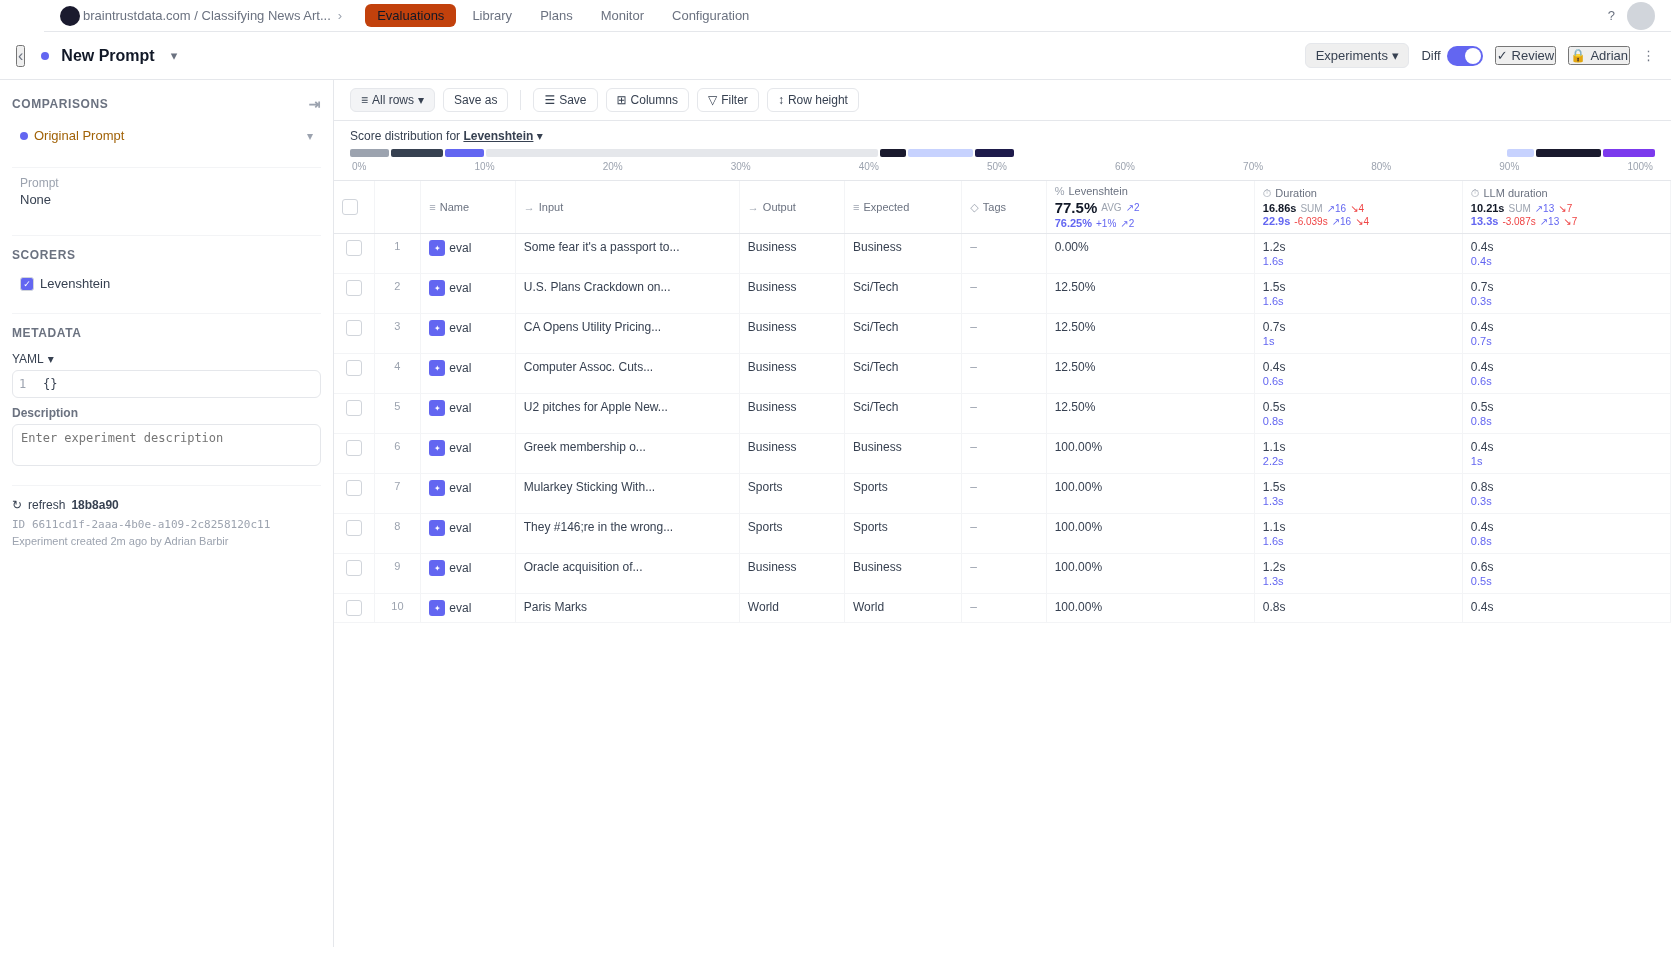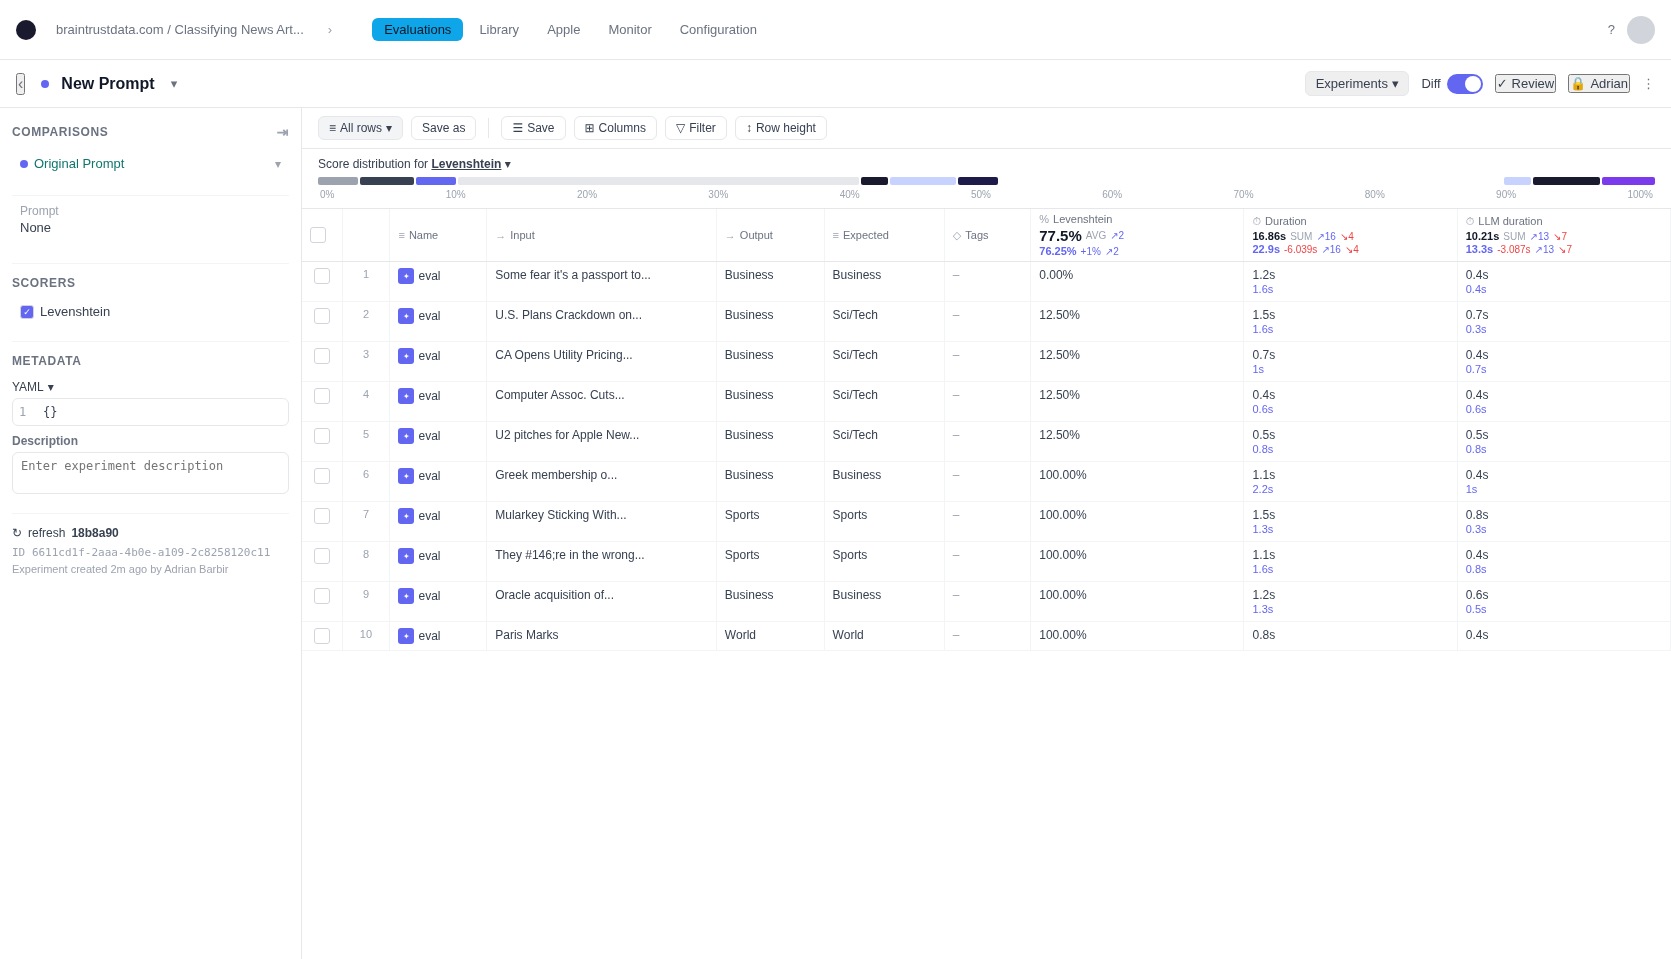--- a/index.html
+++ b/index.html
@@ -1,29 +1,30 @@
 <!DOCTYPE html>
 <html><head>
   <meta charset="utf-8">
   <style>
     * { box-sizing: border-box; margin: 0; padding: 0; }
     body { font-family: -apple-system, BlinkMacSystemFont, 'Segoe UI', sans-serif; font-size: 13px; background: #fff; color: #1a1a1a; overflow: hidden; }
 
     
     .top-nav {
-      display: flex; align-items: center; height: 60px;
-      border-bottom: 1px solid #e5e7eb; padding: 0 16px; gap: 20px;
+      display: flex; align-items: center; height: 32px;
+      border-bottom: 1px solid #e5e7eb; padding: 0 16px; gap: 3px;
       background: #fff;
+      margin-left: 44px;
     }
     .nav-logo { width: 20px; height: 20px; background: #1a1a2e; border-radius: 50%; flex-shrink: 0; }
     .nav-breadcrumb { font-size: 13px; color: #6b7280; }
     .nav-chevron { color: #9ca3af; margin: 0 4px; }
     .nav-tabs { display: flex; gap: 4px; margin-left: 16px; }
     .nav-tab { padding: 4px 12px; border-radius: 6px; font-size: 13px; color: #6b7280; cursor: pointer; text-decoration: none; }
-    .nav-tab.active { background: #0ea5e9; color: #111827; font-weight: 500; }
+    .nav-tab.active { background: #c2410c; color: #111827; font-weight: 500; }
     .nav-right { margin-left: auto; display: flex; align-items: center; gap: 12px; }
 
     
     .secondary-bar {
       display: flex; align-items: center; height: 48px;
       border-bottom: 1px solid #e5e7eb; padding: 0 16px; gap: 12px;
       background: #fff;
     }
     .back-btn { color: #6b7280; font-size: 16px; cursor: pointer; margin-right: 4px; }
     .prompt-dot { width: 8px; height: 8px; background: #6366f1; border-radius: 50%; }
@@ -35,36 +36,36 @@
     .toggle-track { width: 36px; height: 20px; background: #6366f1; border-radius: 10px; position: relative; cursor: pointer; }
     .toggle-thumb { width: 16px; height: 16px; background: #fff; border-radius: 50%; position: absolute; top: 2px; right: 2px; }
     .review-btn { display: flex; align-items: center; gap: 4px; font-size: 13px; color: #374151; cursor: pointer; }
     .private-btn { display: flex; align-items: center; gap: 4px; font-size: 13px; color: #374151; cursor: pointer; }
 
     
     .main-layout { display: flex; height: calc(100vh - 92px); }
 
     
     .sidebar {
-      width: 302px; flex-shrink: 0; border-right: 1px solid #e5e7eb;
+      width: 334px; flex-shrink: 0; border-right: 1px solid #e5e7eb;
       overflow-y: auto; padding: 12px 0; background: #fff;
     }
     .sidebar-section { padding: 0 12px 12px; }
     .sidebar-section-header {
       display: flex; align-items: center; justify-content: space-between;
       font-size: 12px; font-weight: 600; color: #6b7280; text-transform: uppercase;
       letter-spacing: 0.05em; margin-bottom: 8px; padding: 4px 0;
     }
     .sidebar-collapse-btn { color: #9ca3af; cursor: pointer; font-size: 14px; }
     .original-prompt-item {
       display: flex; align-items: center; gap: 6px; padding: 4px 8px;
       border-radius: 6px; cursor: pointer;
     }
     .orig-dot { width: 8px; height: 8px; background: #6366f1; border-radius: 50%; }
-    .orig-label { font-size: 13px; color: #0f766e; }
+    .orig-label { font-size: 13px; color: #a16207; }
     .orig-chevron { margin-left: auto; color: #9ca3af; font-size: 12px; }
 
     .sidebar-label { font-size: 12px; font-weight: 500; color: #9ca3af; margin-bottom: 2px; padding: 0 8px; }
     .sidebar-value { font-size: 13px; color: #374151; padding: 0 8px; margin-bottom: 8px; }
 
     .divider { height: 1px; background: #f3f4f6; margin: 8px 12px; }
 
     .scorer-item { display: flex; align-items: center; gap: 6px; padding: 2px 8px; }
     .scorer-checkbox { width: 14px; height: 14px; border: 1px solid #d1d5db; border-radius: 3px; background: #6366f1; display: flex; align-items: center; justify-content: center; flex-shrink: 0; }
     .scorer-check { color: #fff; font-size: 9px; }
@@ -151,21 +152,21 @@
 </head>
 <body>
 
 <nav class="top-nav">
   <div class="nav-logo"></div>
   <span class="nav-breadcrumb">braintrustdata.com / Classifying News Art...</span>
   <span class="nav-chevron">›</span>
   <div class="nav-tabs">
     <a class="nav-tab active">Evaluations</a>
     <a class="nav-tab">Library</a>
-    <a class="nav-tab">Apple</a>
+    <a class="nav-tab">Plans</a>
     <a class="nav-tab">Monitor</a>
     <a class="nav-tab">Configuration</a>
   </div>
   <div class="nav-right">
     <span style="color:#6b7280;cursor:pointer;">?</span>
     <div style="width:28px;height:28px;background:#d1d5db;border-radius:50%;cursor:pointer;"></div>
   </div>
 </nav>
 
 <div class="secondary-bar">

